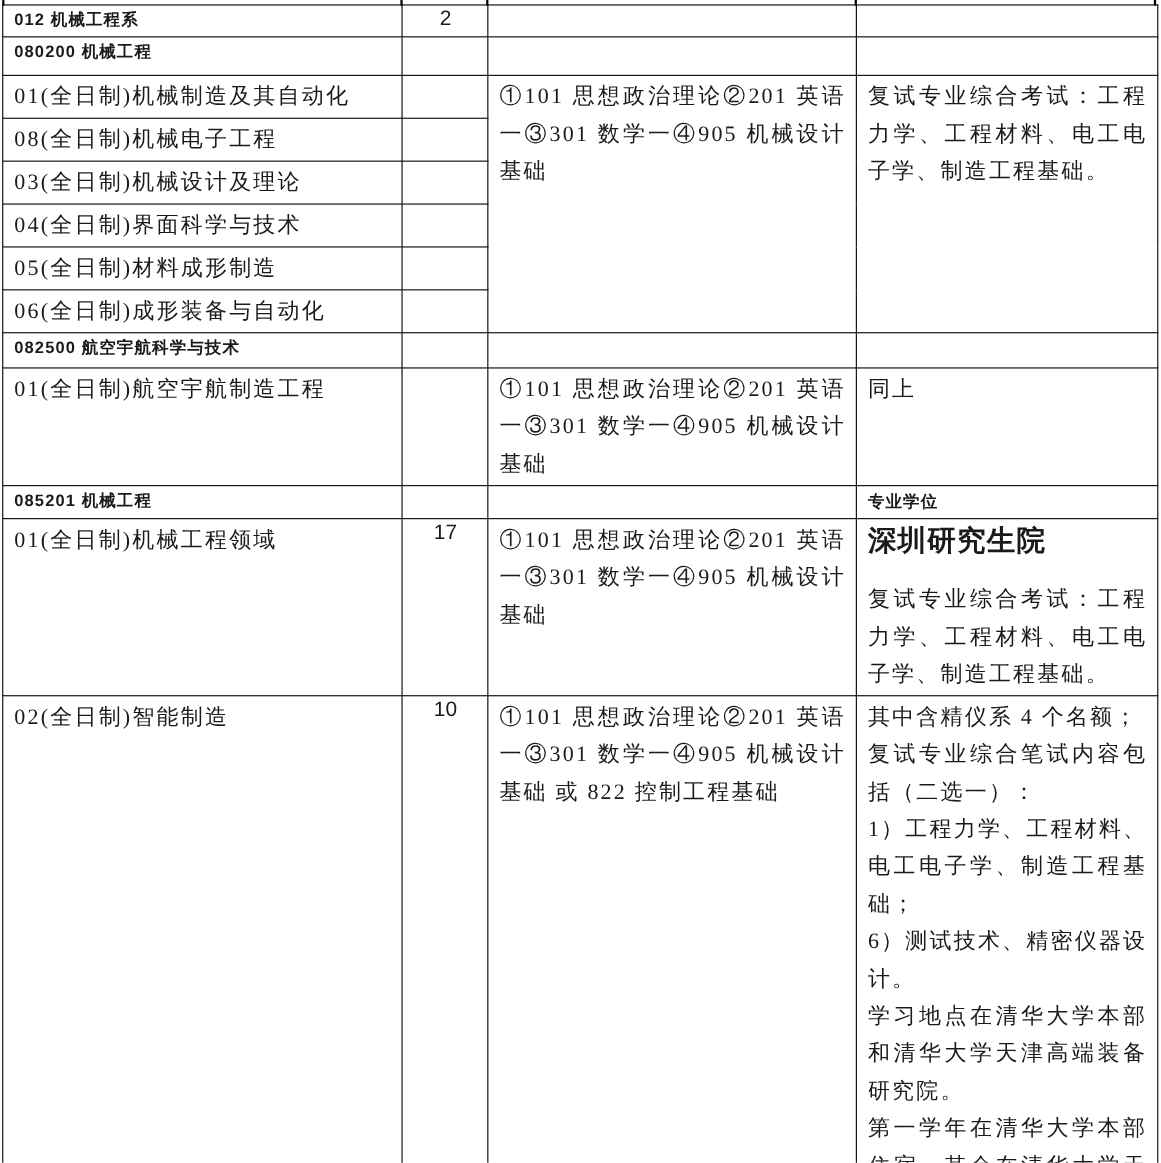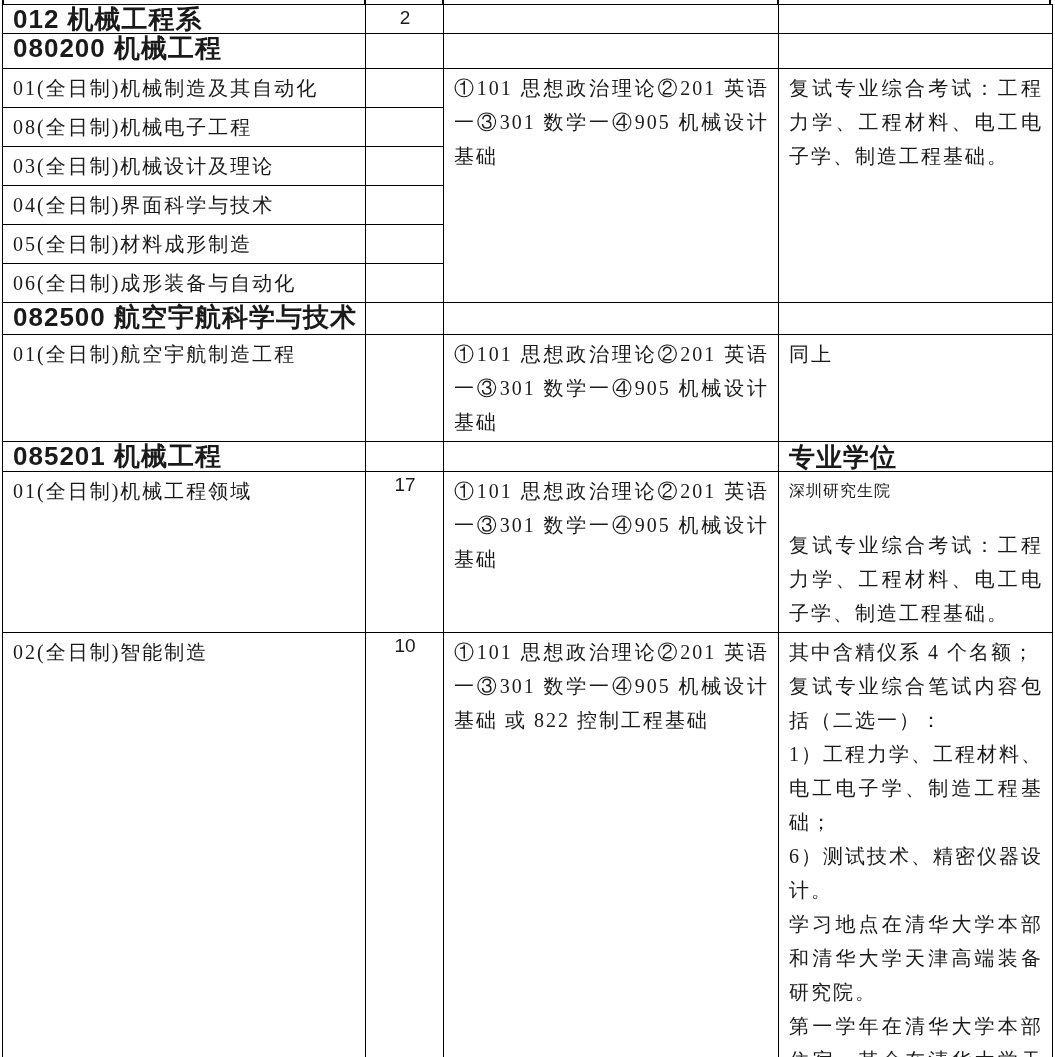--- a/index.html
+++ b/index.html
@@ -36,21 +36,21 @@
   .doc-table td {
     border: 1.5px solid #000;
     vertical-align: top;
     padding: 2px 9px 2px 10px;
     overflow: hidden;
   }
   
   .hd {
     font-family: "Liberation Sans", "DejaVu Sans", sans-serif;
     font-weight: bold;
-    font-size: 26px;
+    font-size: 15px;
     letter-spacing: 1px;
     vertical-align: middle;
     line-height: 24px;
     white-space: nowrap;
   }
   
   .body-text {
     font-family: "Liberation Serif", "DejaVu Serif", serif;
     font-size: 20px;
     letter-spacing: 2px;
@@ -61,22 +61,22 @@
   .nowrap { white-space: nowrap; }
   .num {
     font-family: "Liberation Sans", "DejaVu Sans", sans-serif;
     font-size: 19px;
     text-align: center;
     letter-spacing: 0;
     padding-top: 6px;
   }
   .hd-inline {
     font-family: "Liberation Sans", "DejaVu Sans", sans-serif;
-    font-weight: normal;
-    font-size: 16px;
+    font-weight: bold;
+    font-size: 26px;
     letter-spacing: 1px;
     line-height: 34px;
   }
   .para { margin: 0; font-family: Liberation Serif, serif; }
 </style>
 </head>
 <body>
 
 <div class="page">
 

